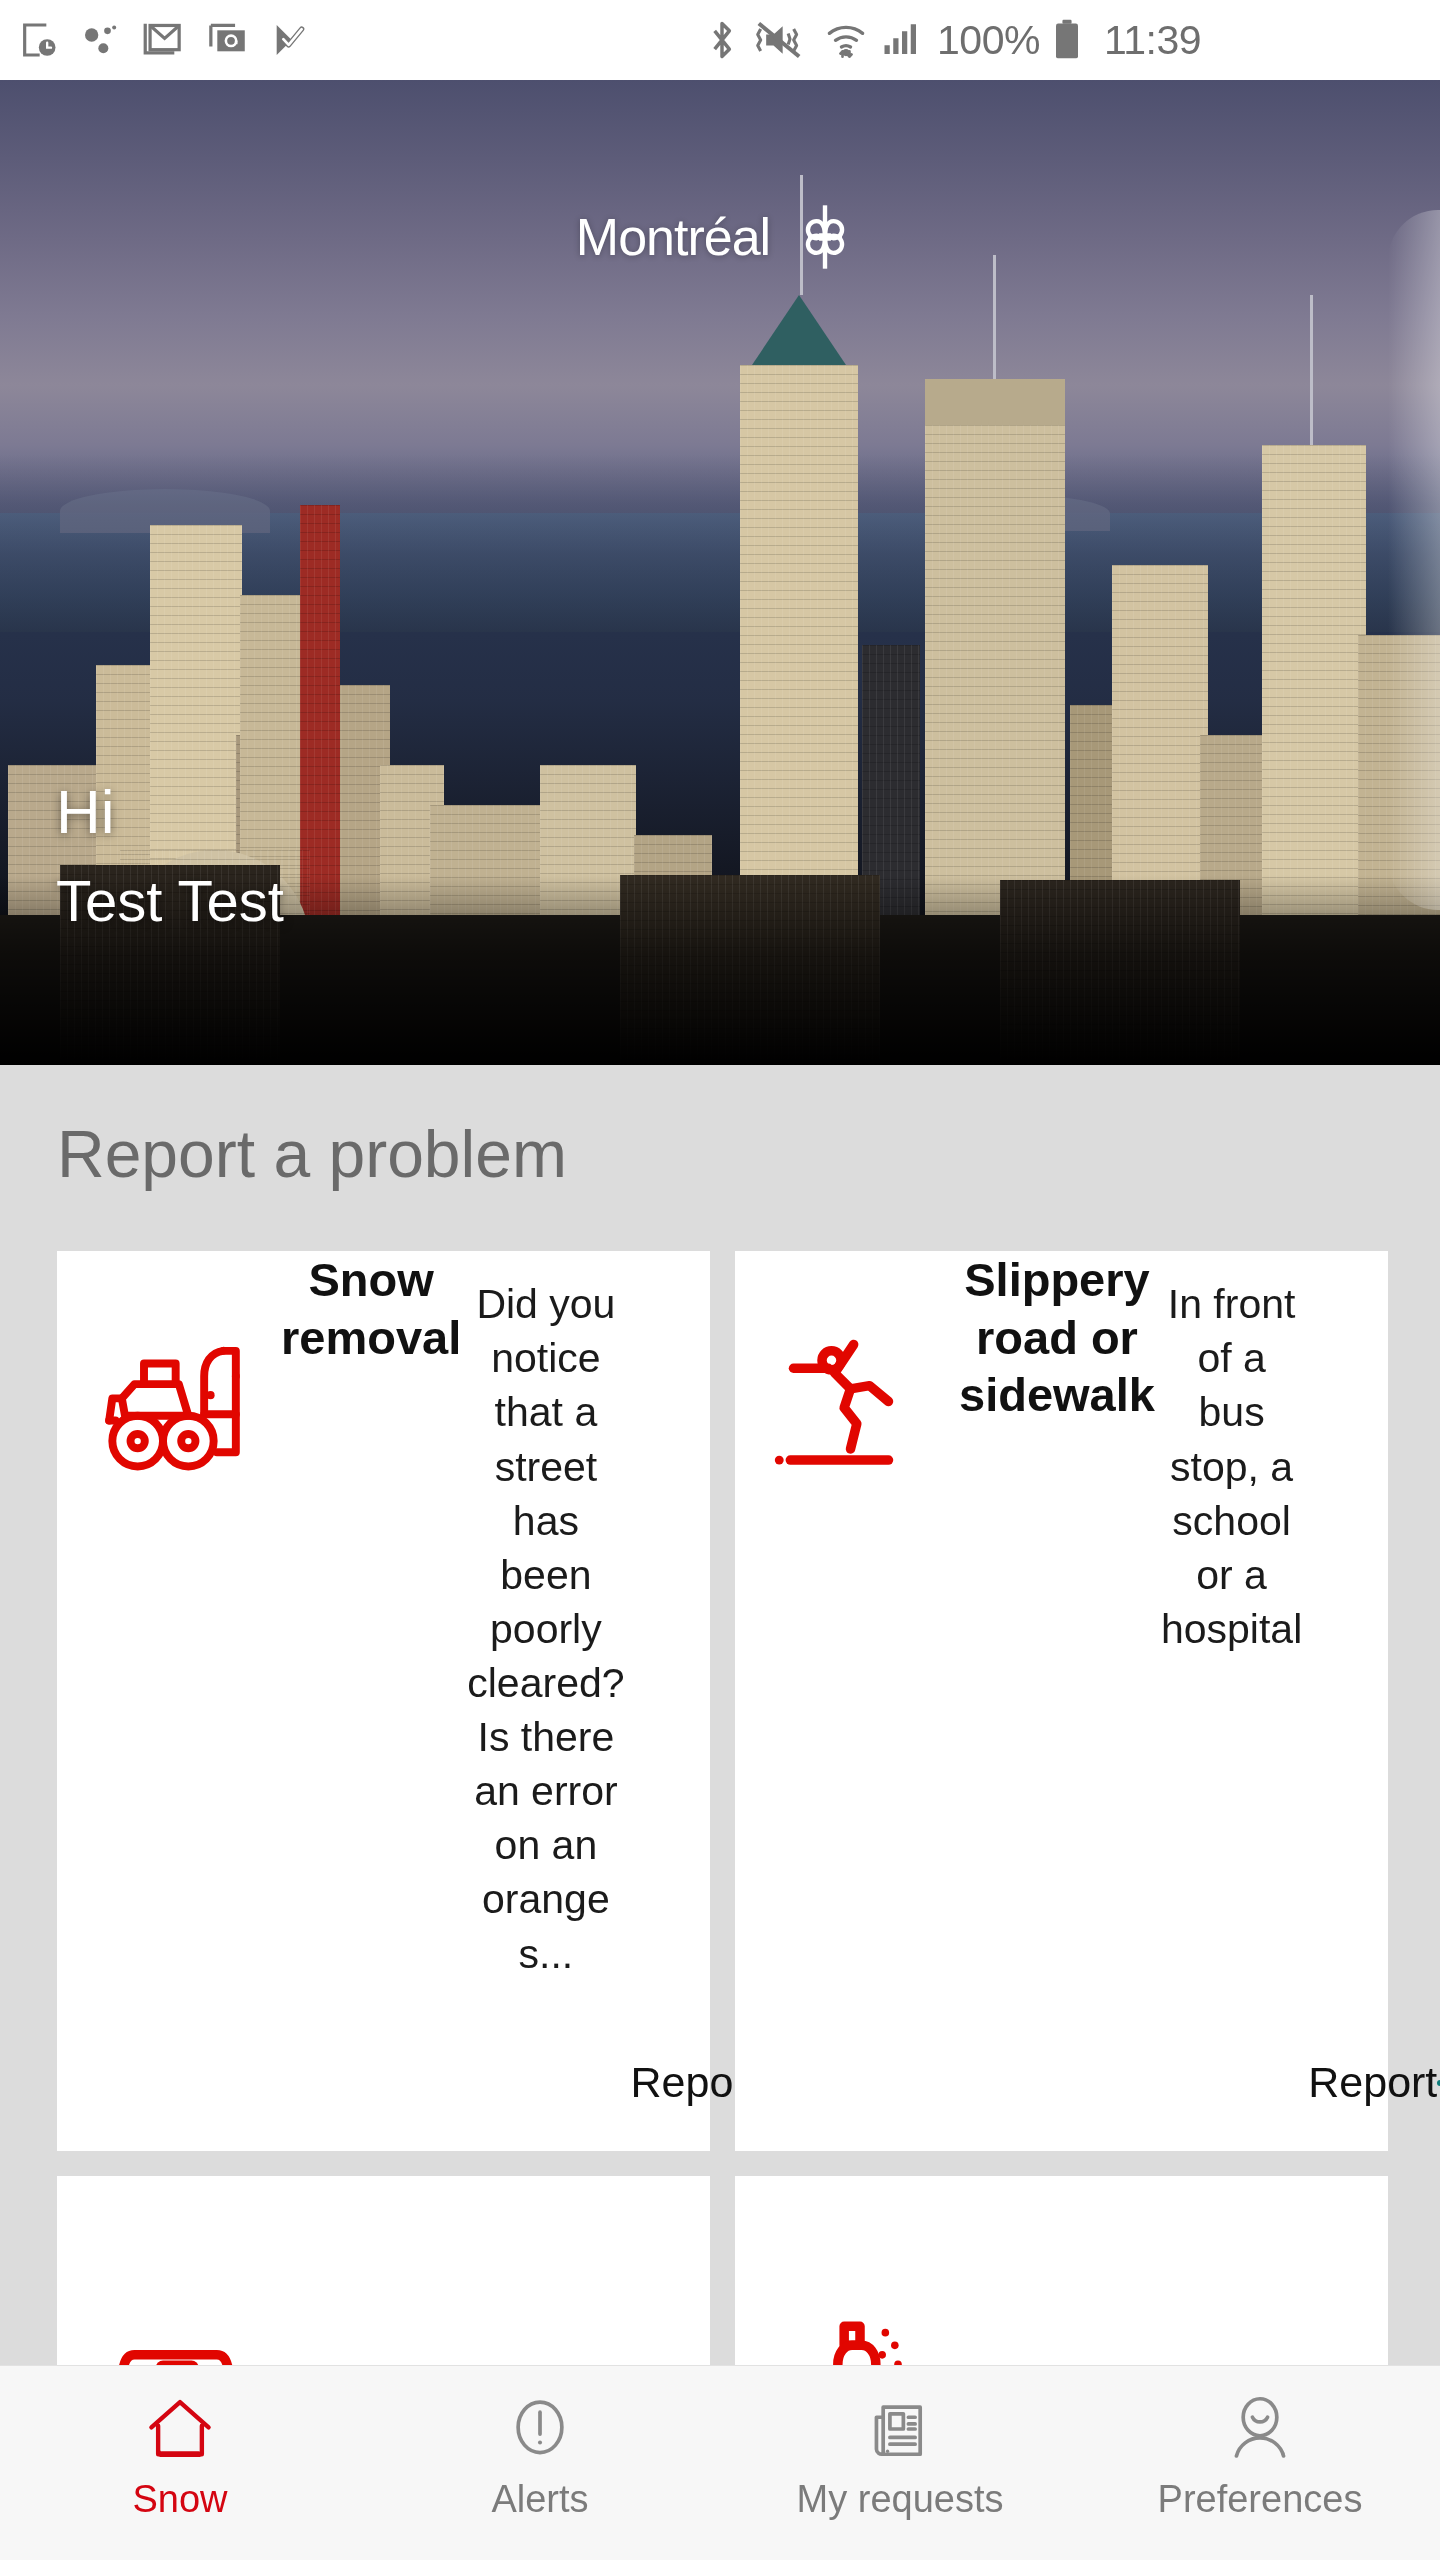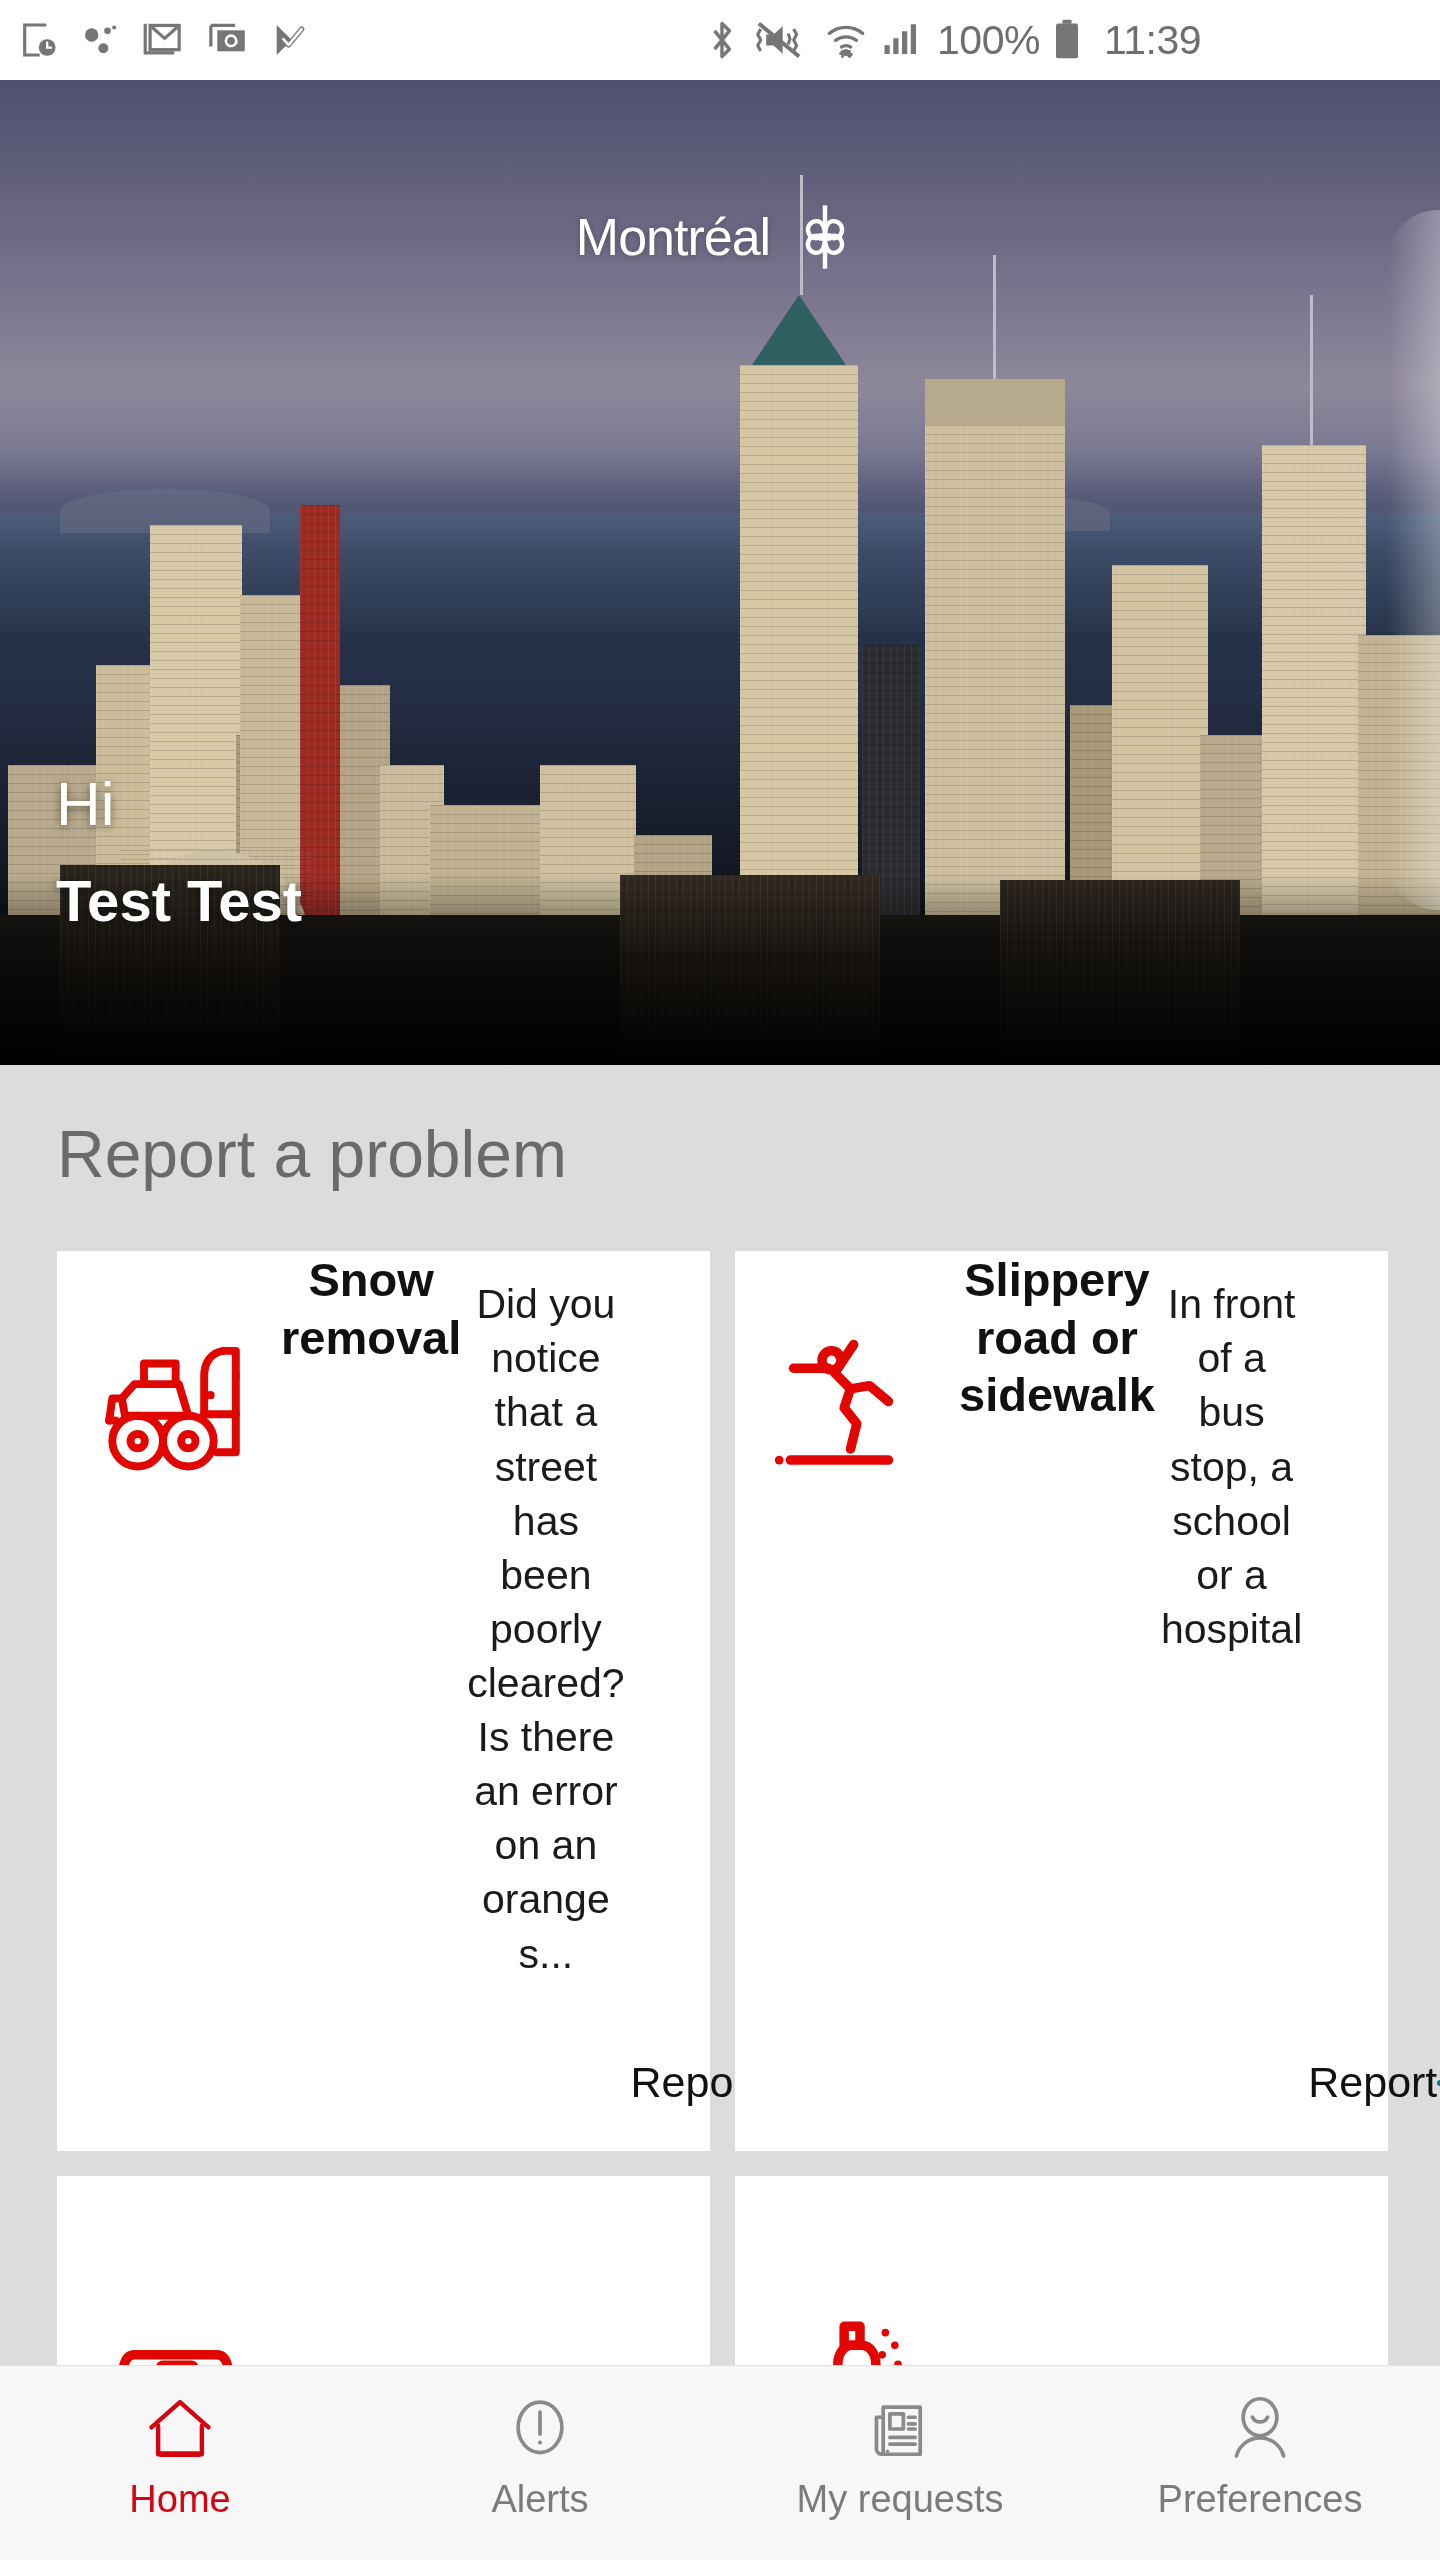--- a/index.html
+++ b/index.html
@@ -103,22 +103,22 @@
   }
 
   .greet{
     position:absolute; left:56px; bottom:130px; z-index:5;
   }
   .greet-hi{
     color:#fff; font-size:62px; font-weight:300; line-height:1.12;
     letter-spacing:0px; text-shadow:0 2px 10px rgba(0,0,0,.5);
   }
   .greet-name{
-    color:#fff; font-size:58px; font-weight:700; line-height:1.15;
-    margin-top:30px; text-shadow:0 2px 10px rgba(0,0,0,.5);
+    color:#fff; font-size:58px; font-weight:400; line-height:1.15;
+    margin-top:22px; text-shadow:0 2px 10px rgba(0,0,0,.5);
   }
 
   
   .content{
     position:absolute; top:1065px; left:0; width:1440px; height:1300px;
     background:#dcdcdc; overflow:hidden;
   }
   .section-title{
     font-size:66px; color:#6a6a6a; font-weight:400;
     padding:50px 0 0 57px; line-height:1.2;
@@ -447,21 +447,21 @@
 
   <div class="navbar">
 
     <div class="nav-item active">
       <svg width="74" height="74" viewBox="0 0 44 44" fill="none" stroke="#d40511" stroke-width="2.6" stroke-linecap="round" stroke-linejoin="round">
         <path d="M5 21L22 6l17 15"></path>
         <path d="M9 20v17h26V20"></path>
         <path d="M11 37h22" stroke-width="3.4"></path>
         <circle cx="9.6" cy="35.8" r="1.1" fill="#d40511" stroke="none"></circle>
       </svg>
-      <span class="nav-label">Home</span>
+      <span class="nav-label">Snow</span>
     </div>
 
     <div class="nav-item">
       <svg width="74" height="74" viewBox="0 0 44 44" fill="none" stroke="#8a8a8a" stroke-width="2.2" stroke-linecap="round">
         <ellipse cx="22" cy="21" rx="13" ry="15"></ellipse>
         <path d="M22 12v13"></path>
         <circle cx="22" cy="30" r="1.2" fill="#8a8a8a" stroke="none"></circle>
       </svg>
       <span class="nav-label">Alerts</span>
     </div>

